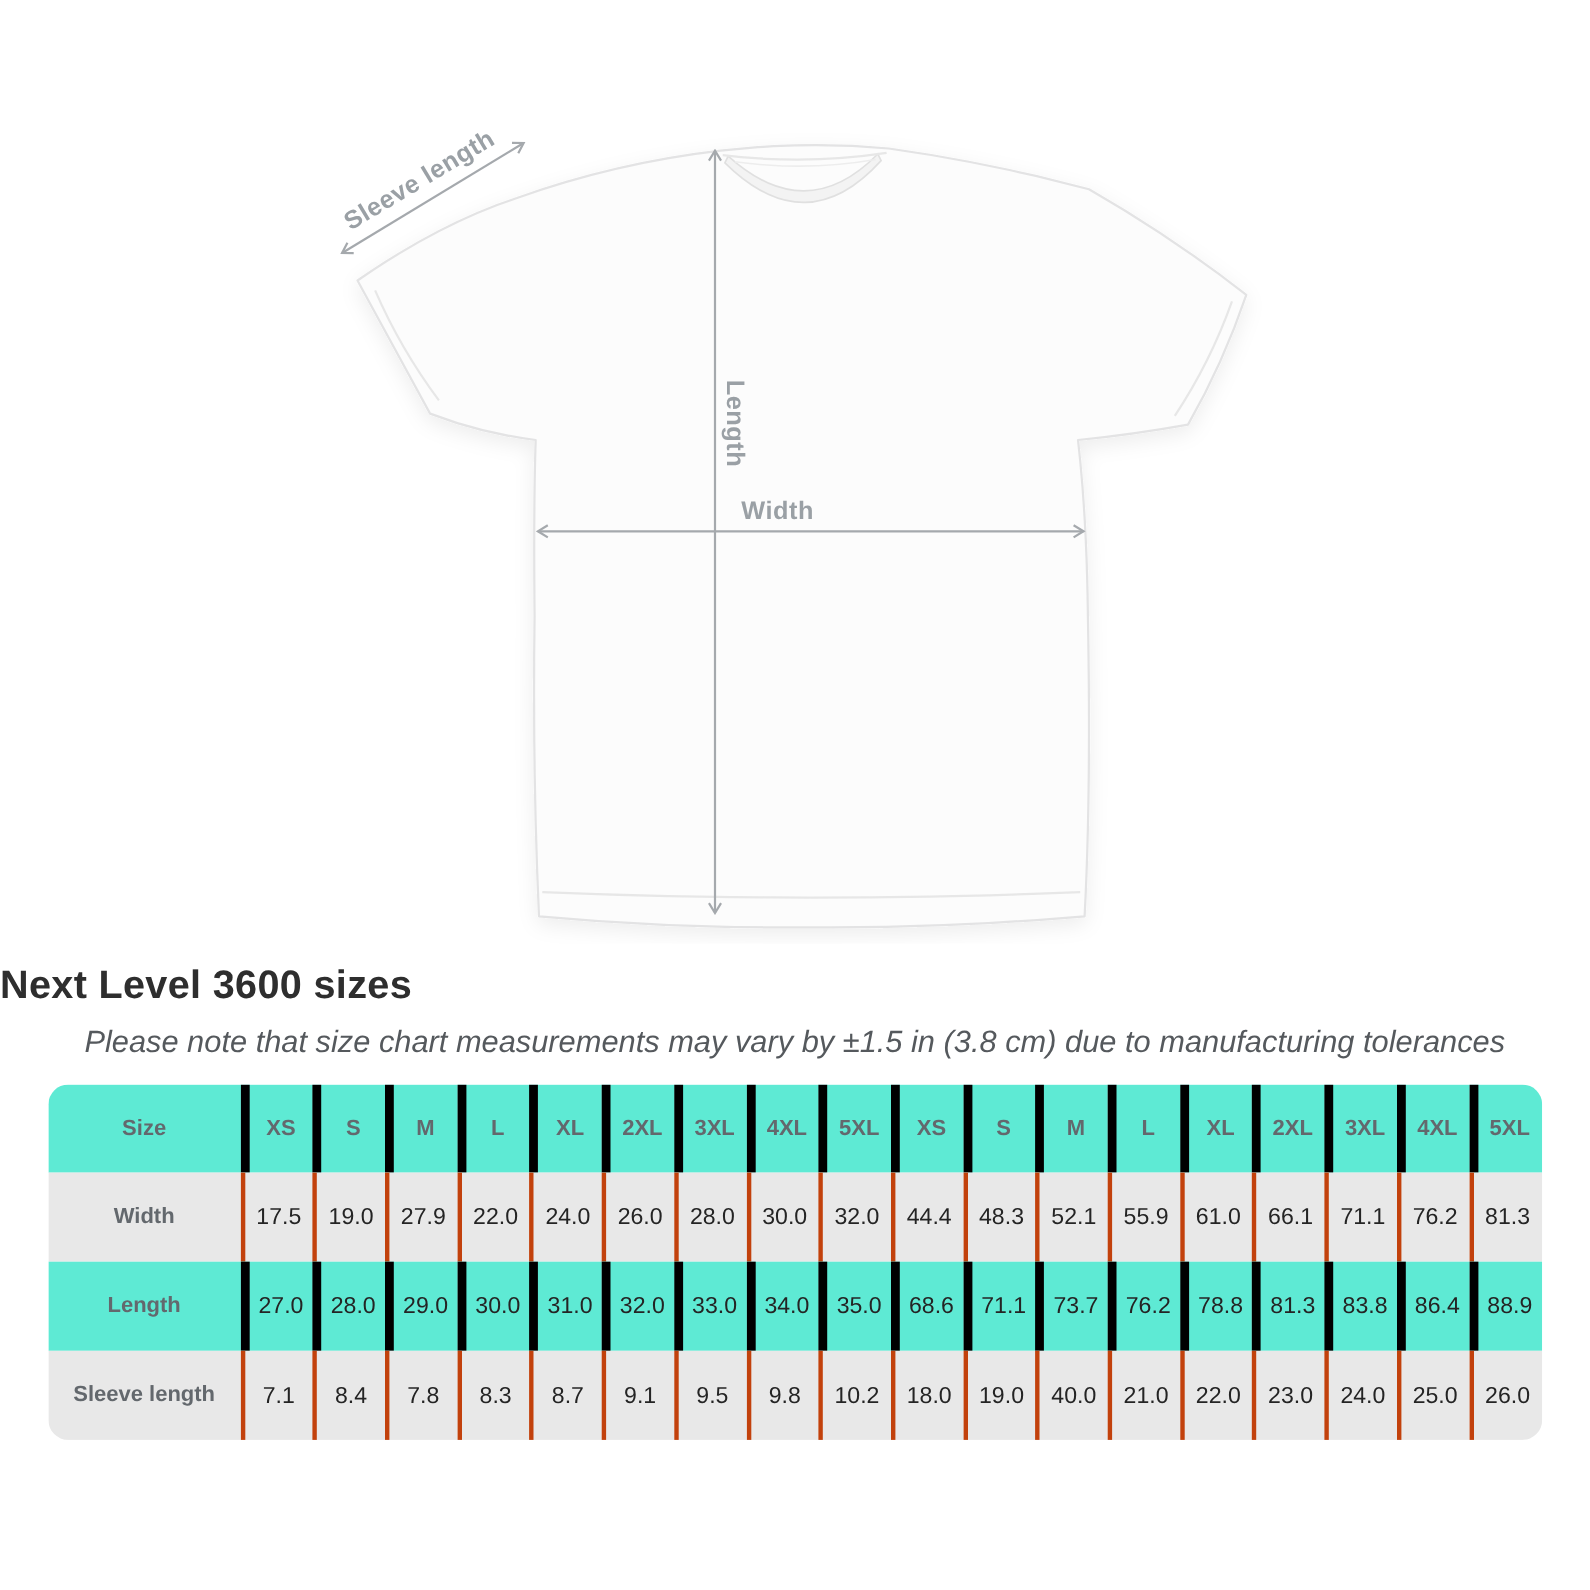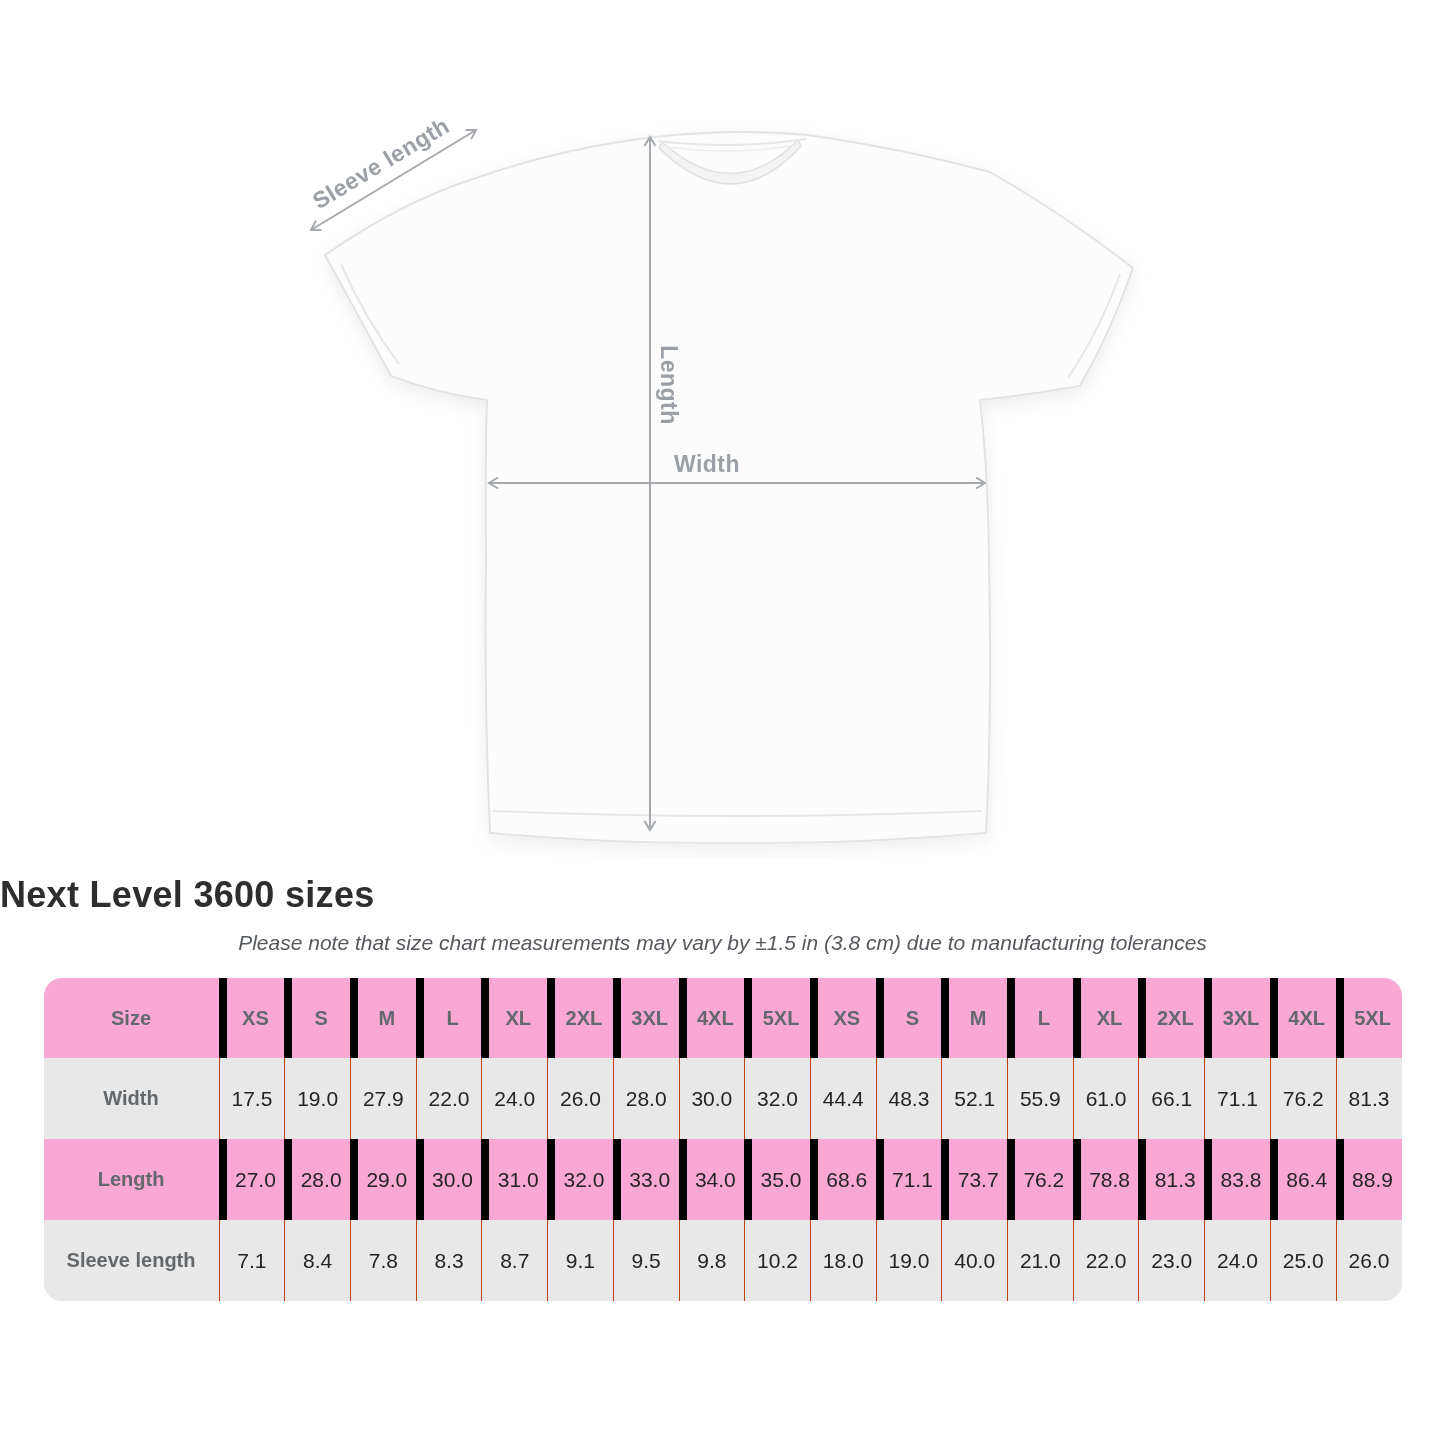--- a/index.html
+++ b/index.html
@@ -13,36 +13,36 @@
   .diagram{position:relative;width:1445px;height:858px;}
   .diagram svg{position:absolute;left:0;top:0;}
   .shirt-body{fill:#fcfcfc;stroke:#e3e3e4;stroke-width:2;stroke-linejoin:round;}
   .collar-band{fill:#f3f3f3;stroke:#e0e0e0;stroke-width:1.5;}
   .seam{fill:none;stroke:#e7e7e7;stroke-width:2;}
   .seam-light{fill:none;stroke:#ededed;stroke-width:1.5;}
   .dim{stroke:#a5a9ad;stroke-width:2;fill:none;}
   .ann{fill:#9aa0a5;font-size:23px;font-weight:bold;letter-spacing:0.5px;}
   
   .title{margin:16px 0 0;font-size:36px;font-weight:bold;color:#2e2e2e;letter-spacing:0.3px;}
-  .subtitle{margin:15px 0 0;text-align:center;font-style:italic;font-size:21px;color:#55595d;}
+  .subtitle{margin:15px 0 0;text-align:center;font-style:italic;font-size:28px;color:#55595d;}
   
   .table-wrap{width:1358px;margin:23px auto 0;border-radius:18px;overflow:hidden;}
   table.size-table{width:100%;border-collapse:separate;border-spacing:0;table-layout:fixed;}
   col.col-label{width:175px;}
   col.col-data{width:65.7px;}
   td{height:81px;text-align:center;vertical-align:middle;font-size:21px;color:#242424;padding:0;}
   .group-cell{background:#e8e8e8;height:92px;}
   .g-label{font-size:26px;font-weight:bold;font-style:italic;color:#5c6165;}
   .g-sub{font-size:19px;font-style:italic;color:#5c6165;margin-top:9px;}
-  tr.row-white td{background:#f9a8d4;}
+  tr.row-white td{background:#5eead4;}
   tr.row-gray td{background:#e8e8e8;}
   tr.size-row td{height:80px;}
   .hdr{font-weight:bold;font-size:20px;color:#63686d;}
   tr.row-white td + td{border-left:8px solid #000000;}
-  tr.row-gray td + td{border-left:1px solid #c2410c;}
+  tr.row-gray td + td{border-left:4px solid #c2410c;}
 </style>
 </head>
 <body>
 
 <div class="diagram">
   <svg width="1445" height="858" viewBox="0 0 1445 858">
     <defs>
       <marker id="arr" viewBox="0 0 14 14" refX="12" refY="7" markerWidth="14" markerHeight="14" orient="auto-start-reverse" markerUnits="userSpaceOnUse">
         <path d="M3 1.5 L12 7 L3 12.5" fill="none" stroke="#a5a9ad" stroke-width="2"></path>
       </marker>

